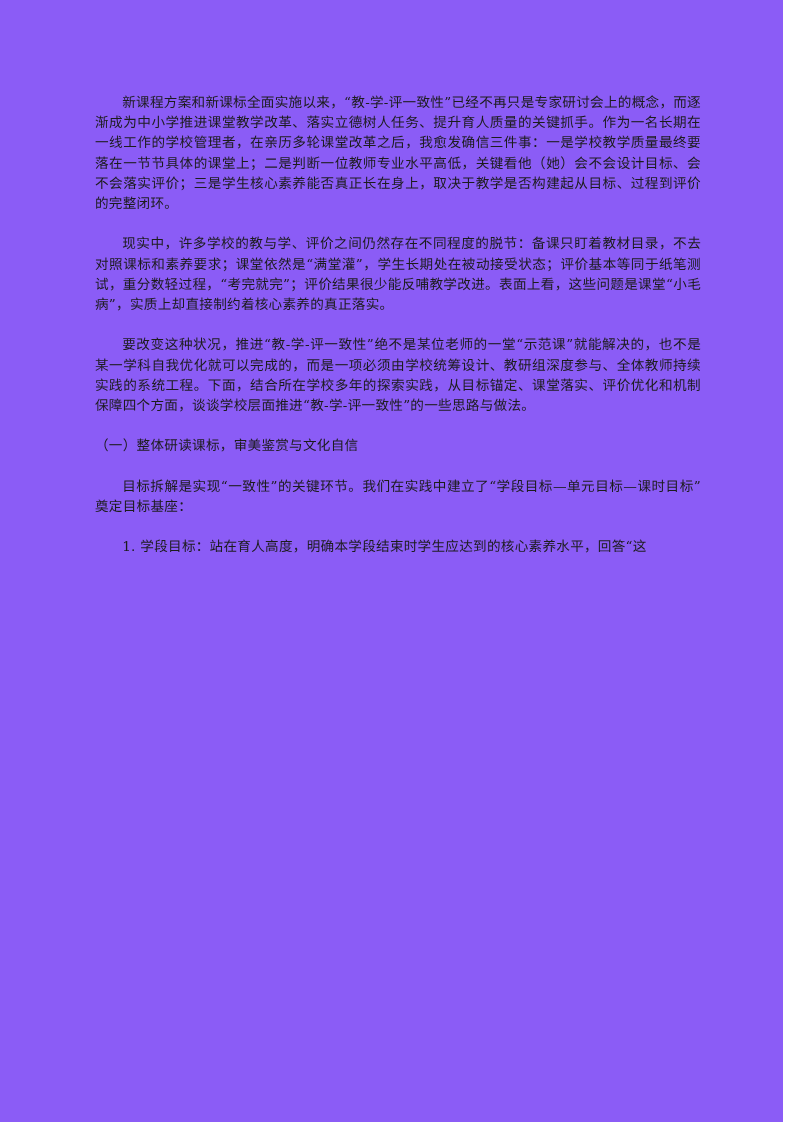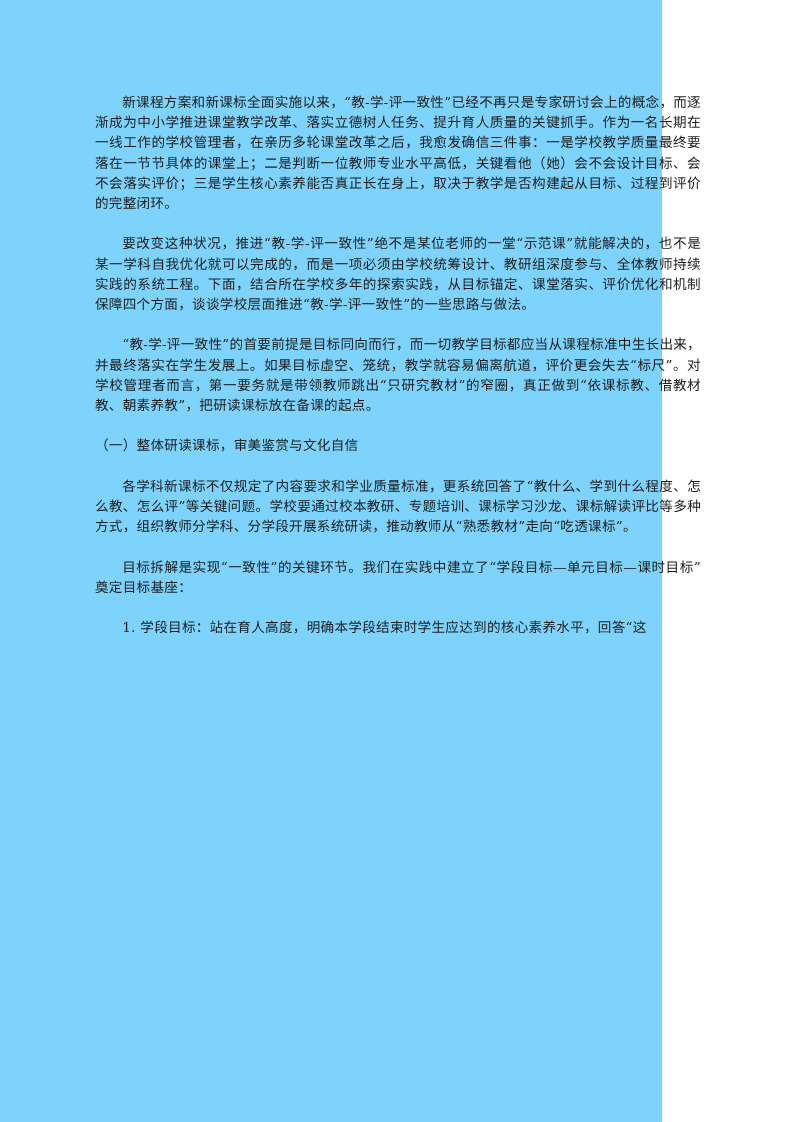--- a/index.html
+++ b/index.html
@@ -13,23 +13,23 @@
     width: 793px;
     height: 1122px;
     overflow: hidden;
     font-family: "DejaVu Serif", "Liberation Serif", serif;
     color: #1c1c1c;
     -webkit-font-smoothing: antialiased;
   }
 
   #page {
     position: relative;
-    width: 662px;
+    width: 783px;
     height: 1122px;
-    background: #7dd3fc;
+    background: #8b5cf6;
     box-sizing: border-box;
   }
 
   #doc-body {
     position: absolute;
     left: 95px;
     top: 92px;
     width: 606px;
   }
 
@@ -70,29 +70,28 @@
   }
 </style>
 </head>
 <body>
 
 <div id="page">
   <div id="doc-body">
 
     <p class="blk para">新课程方案和新课标全面实施以来，“教-学-评一致性”已经不再只是专家研讨会上的概念，而逐渐成为中小学推进课堂教学改革、落实立德树人任务、提升育人质量的关键抓手。作为一名长期在一线工作的学校管理者，在亲历多轮课堂改革之后，我愈发确信三件事：一是学校教学质量最终要落在一节节具体的课堂上；二是判断一位教师专业水平高低，关键看他（她）会不会设计目标、会不会落实评价；三是学生核心素养能否真正长在身上，取决于教学是否构建起从目标、过程到评价的完整闭环。</p>
 
+    <p class="blk para">现实中，许多学校的教与学、评价之间仍然存在不同程度的脱节：备课只盯着教材目录，不去对照课标和素养要求；课堂依然是“满堂灌”，学生长期处在被动接受状态；评价基本等同于纸笔测试，重分数轻过程，“考完就完”；评价结果很少能反哺教学改进。表面上看，这些问题是课堂“小毛病”，实质上却直接制约着核心素养的真正落实。</p>
 
     <p class="blk para">要改变这种状况，推进“教-学-评一致性”绝不是某位老师的一堂“示范课”就能解决的，也不是某一学科自我优化就可以完成的，而是一项必须由学校统筹设计、教研组深度参与、全体教师持续实践的系统工程。下面，结合所在学校多年的探索实践，从目标锚定、课堂落实、评价优化和机制保障四个方面，谈谈学校层面推进“教-学-评一致性”的一些思路与做法。</p>
 
 
-    <p class="blk para">“教-学-评一致性”的首要前提是目标同向而行，而一切教学目标都应当从课程标准中生长出来，并最终落实在学生发展上。如果目标虚空、笼统，教学就容易偏离航道，评价更会失去“标尺”。对学校管理者而言，第一要务就是带领教师跳出“只研究教材”的窄圈，真正做到“依课标教、借教材教、朝素养教”，把研读课标放在备课的起点。</p>
 
     <p class="blk head2">（一）整体研读课标，审美鉴赏与文化自信</p>
 
-    <p class="blk para">各学科新课标不仅规定了内容要求和学业质量标准，更系统回答了“教什么、学到什么程度、怎么教、怎么评”等关键问题。学校要通过校本教研、专题培训、课标学习沙龙、课标解读评比等多种方式，组织教师分学科、分学段开展系统研读，推动教师从“熟悉教材”走向“吃透课标”。</p>
 
 
 
     <p class="blk para">目标拆解是实现“一致性”的关键环节。我们在实践中建立了“学段目标—单元目标—课时目标”奠定目标基座：</p>
 
     <p class="blk listitem">1. 学段目标：站在育人高度，明确本学段结束时学生应达到的核心素养水平，回答“这</p>
 
   </div>
 </div>
 

